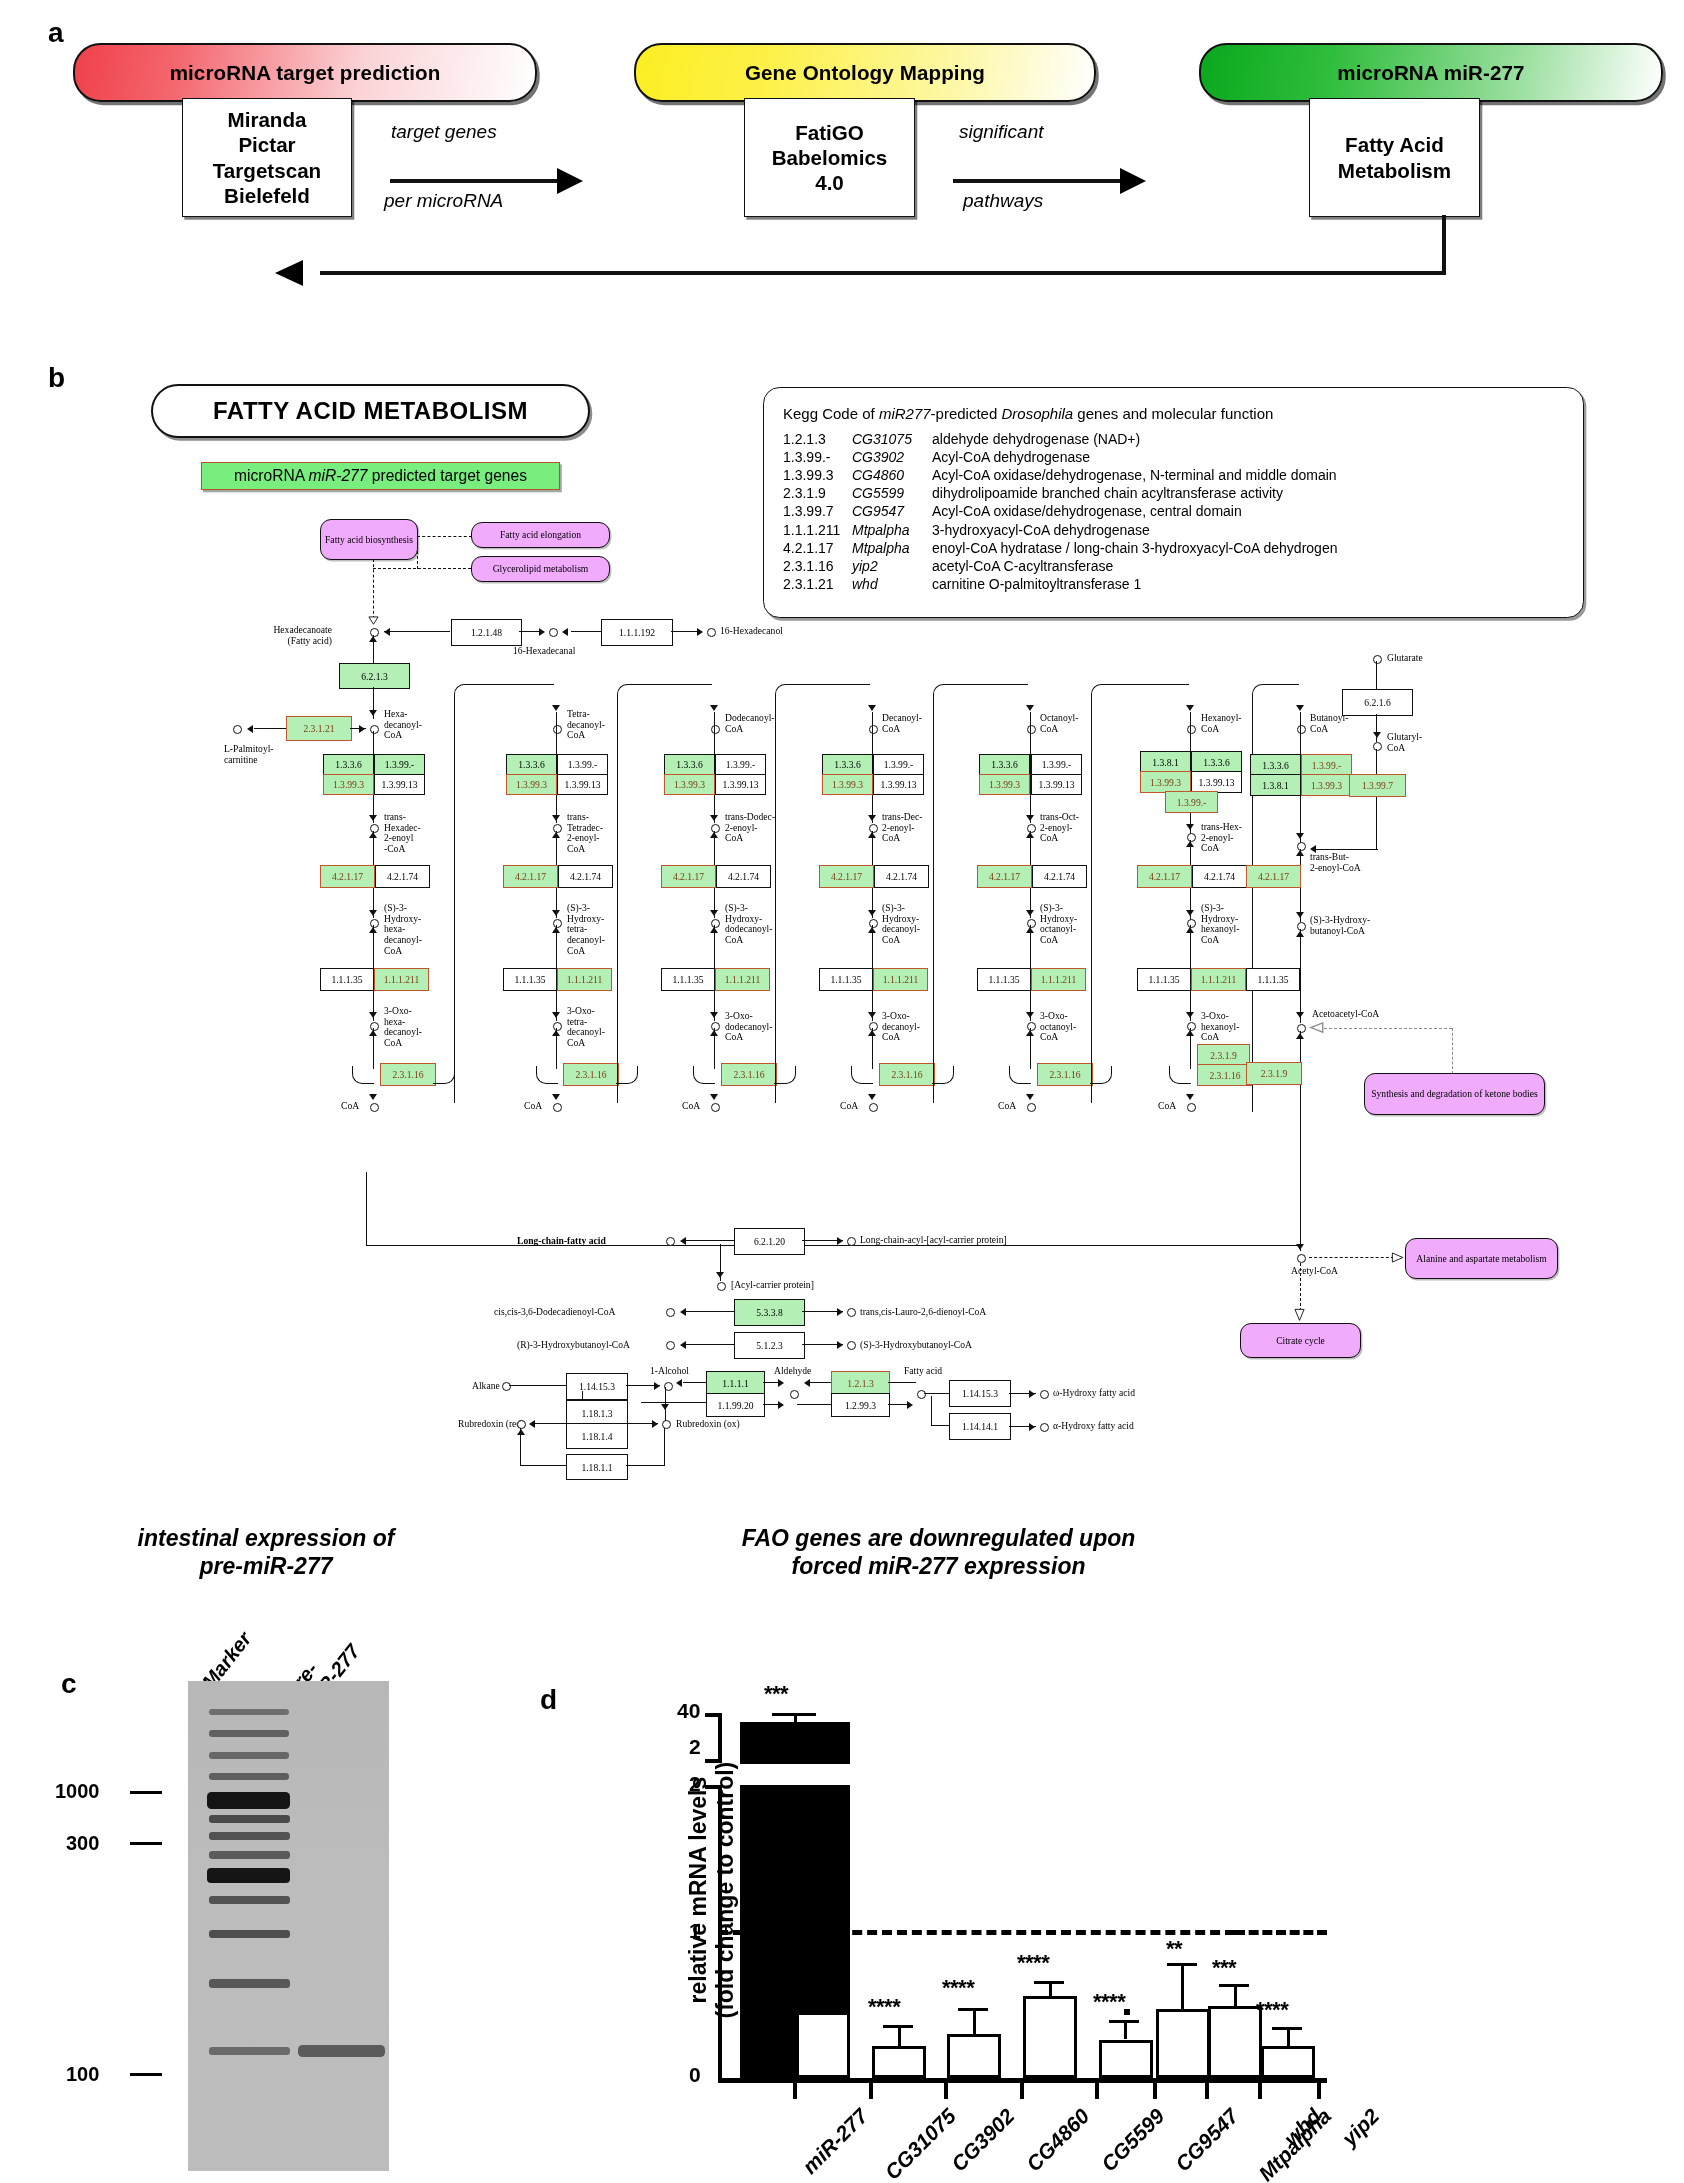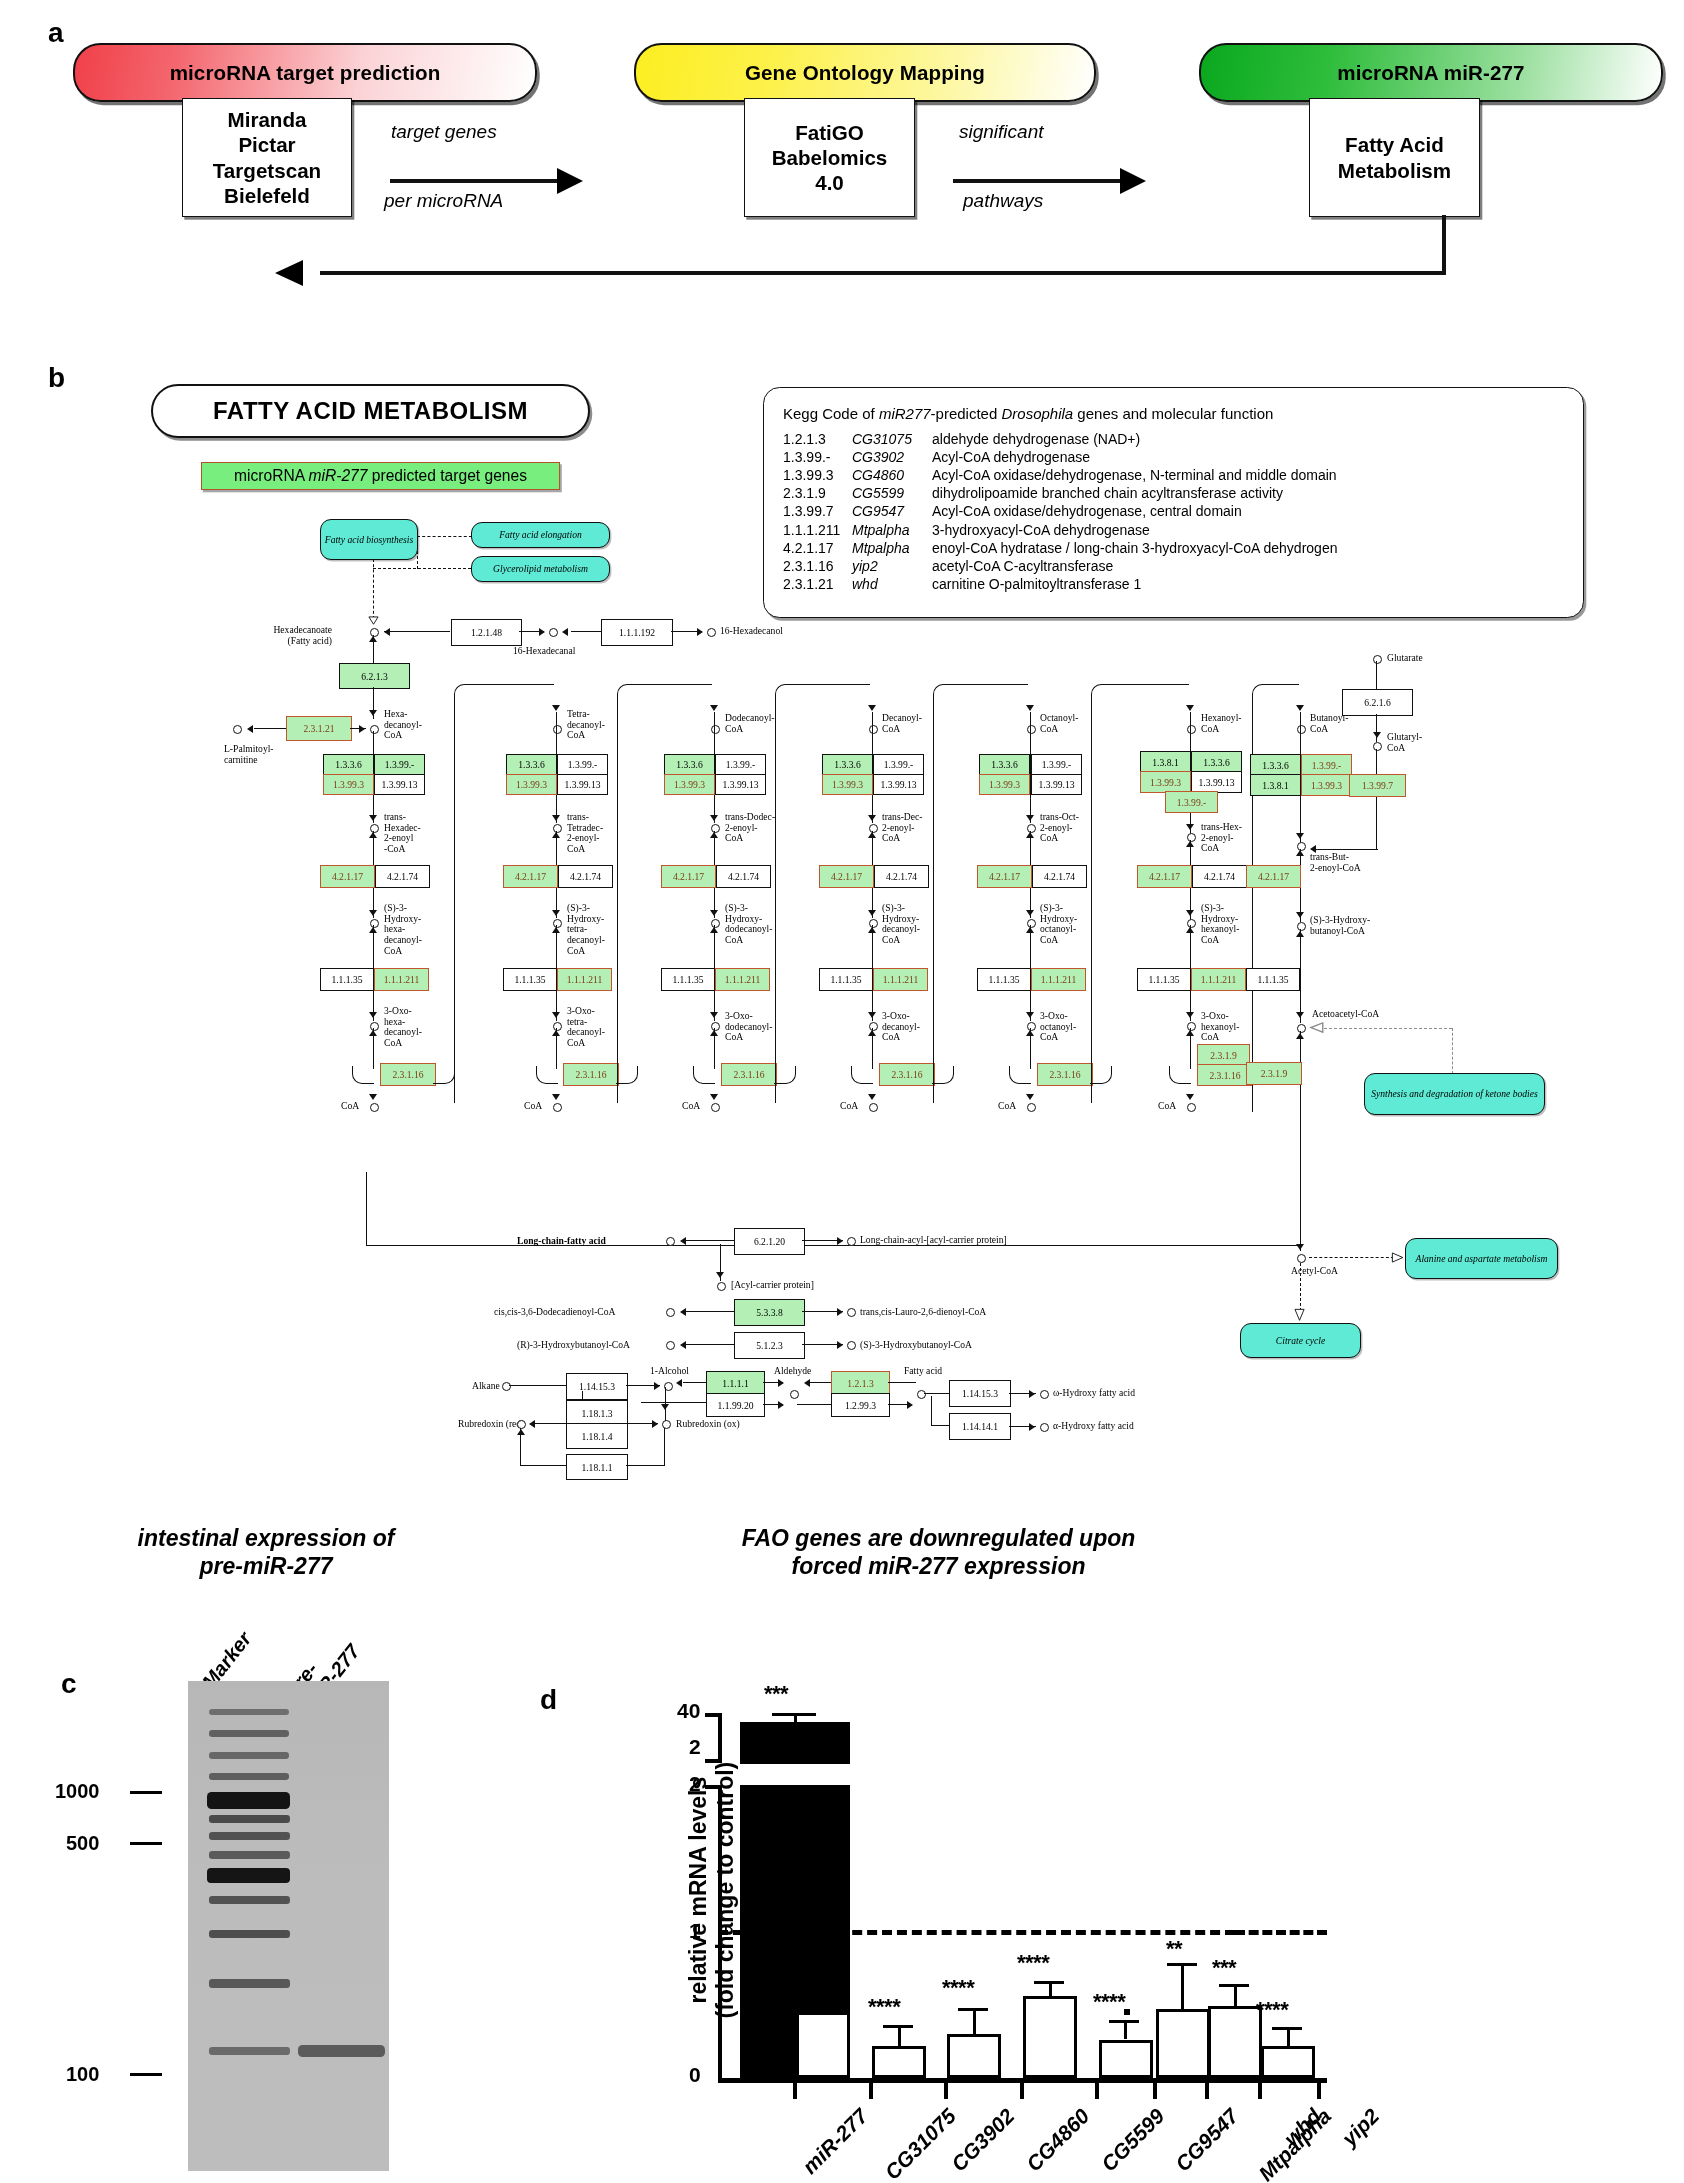--- a/index.html
+++ b/index.html
@@ -47,23 +47,23 @@
   .dashh{position:absolute;height:0;border-top:1.4px dashed #111;}
   .dashh.g{border-top:1.8px dashed #8c8c8c;}
   .dashv.g{border-left:1.8px dashed #8c8c8c;}
   .tri-d{position:absolute;width:0;height:0;border-left:4.1px solid transparent;border-right:4.1px solid transparent;border-top:6.9px solid #111;}
   .tri-u{position:absolute;width:0;height:0;border-left:4.1px solid transparent;border-right:4.1px solid transparent;border-bottom:6.9px solid #111;}
   .tri-l{position:absolute;width:0;height:0;border-top:4.1px solid transparent;border-bottom:4.1px solid transparent;border-right:6.9px solid #111;}
   .tri-r{position:absolute;width:0;height:0;border-top:4.1px solid transparent;border-bottom:4.1px solid transparent;border-left:6.9px solid #111;}
   .hookL{position:absolute;border-left:0.9px solid #111;border-top:0.9px solid #111;border-top-left-radius:10px;}
   .hookBL{position:absolute;border-left:0.9px solid #111;border-bottom:0.9px solid #111;border-bottom-left-radius:10px;}
   .hookBR{position:absolute;border-right:0.9px solid #111;border-bottom:0.9px solid #111;border-bottom-right-radius:10px;}
-  .roundnode{position:absolute;border:0.9px solid #111;border-radius:11px;background:#5eead4;
+  .roundnode{position:absolute;border:0.9px solid #111;border-radius:11px;background:#f0abfc;
         display:flex;align-items:center;justify-content:center;text-align:center;
-        font-family:"Liberation Serif",serif;font-size:9.6px;line-height:1.15;box-shadow:1.4px 1.4px 0 rgba(0,0,0,.25);font-style:italic;}
+        font-family:"Liberation Serif",serif;font-size:9.6px;line-height:1.15;box-shadow:1.4px 1.4px 0 rgba(0,0,0,.25);}
 
   
   .ctitle{position:absolute;text-align:center;font-weight:bold;font-style:italic;font-size:23px;line-height:1.22;}
   .gel{position:absolute;background:#b9b9b9;}
   .mk{position:absolute;font-weight:bold;font-size:20px;}
   .mkdash{position:absolute;height:3.2px;background:#000;}
   .lanelab{position:absolute;font-weight:bold;font-style:italic;font-size:20px;
            transform:rotate(-52deg);transform-origin:left bottom;white-space:nowrap;line-height:1.1;}
   .axtxt{position:absolute;font-weight:bold;font-size:21px;}
   .ylabel{position:absolute;font-weight:bold;font-size:23px;text-align:center;
@@ -644,21 +644,21 @@
   <div class="abs" style="left:19px;top:187px;width:83px;height:14.6px;background:#151515;border-radius:4.1px;"></div>
   <div class="abs" style="left:20.6px;top:215px;width:81px;height:8.2px;background:#525252;border-radius:3.2px;"></div>
   <div class="abs" style="left:20.6px;top:249px;width:81px;height:8.2px;background:#4e4e4e;border-radius:3.2px;"></div>
   <div class="abs" style="left:20.6px;top:298px;width:81px;height:8.7px;background:#585858;border-radius:3.2px;"></div>
   <div class="abs" style="left:20.6px;top:366px;width:81px;height:8.2px;background:#6a6a6a;border-radius:3.2px;"></div>
 
   <div class="abs" style="left:110px;top:364px;width:87px;height:12px;background:#5b5b5b;border-radius:4.6px;filter:blur(0.5px);"></div>
 </div>
 <div class="mk" style="left:55px;top:1780px;">1000</div>
 <div class="mkdash" style="left:130px;top:1791px;width:32px;"></div>
-<div class="mk" style="left:66px;top:1832px;">500</div>
+<div class="mk" style="left:66px;top:1832px;">300</div>
 <div class="mkdash" style="left:130px;top:1842px;width:32px;"></div>
 <div class="mk" style="left:66px;top:2063px;">100</div>
 <div class="mkdash" style="left:130px;top:2073px;width:32px;"></div>
 
 <div class="ctitle" style="left:595px;top:1524px;width:687px;">
   <span>FAO genes are downregulated upon</span><br><span>forced miR-277 expression</span>
 </div>
 <div class="abs panel-letter" style="left:540px;top:1684px;">d</div>
 
 <div class="ylabel" style="left:570px;top:1863px;width:284px;">

